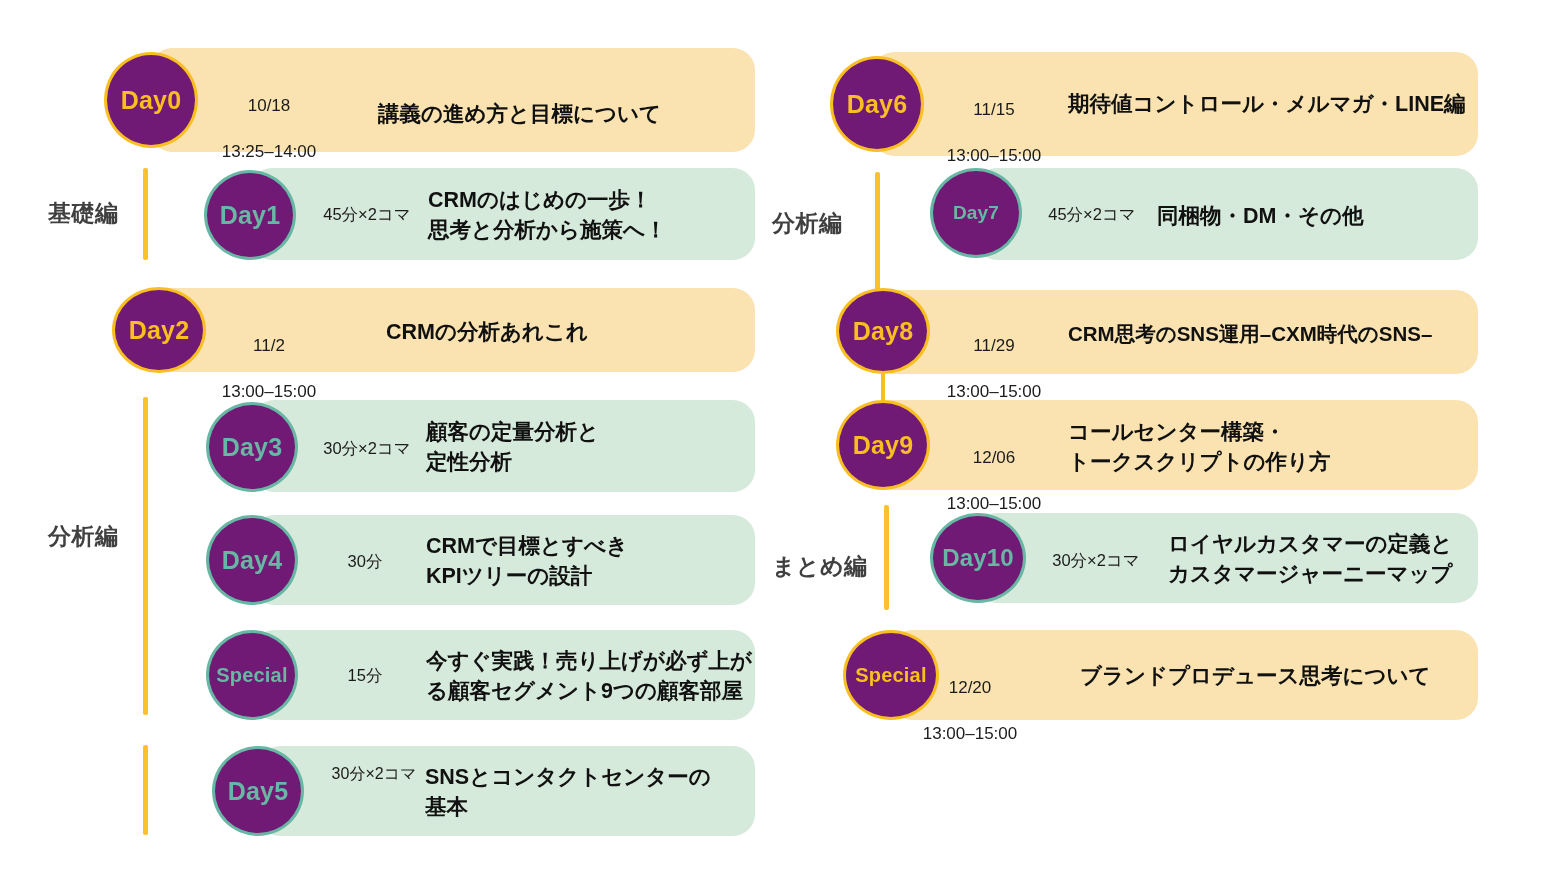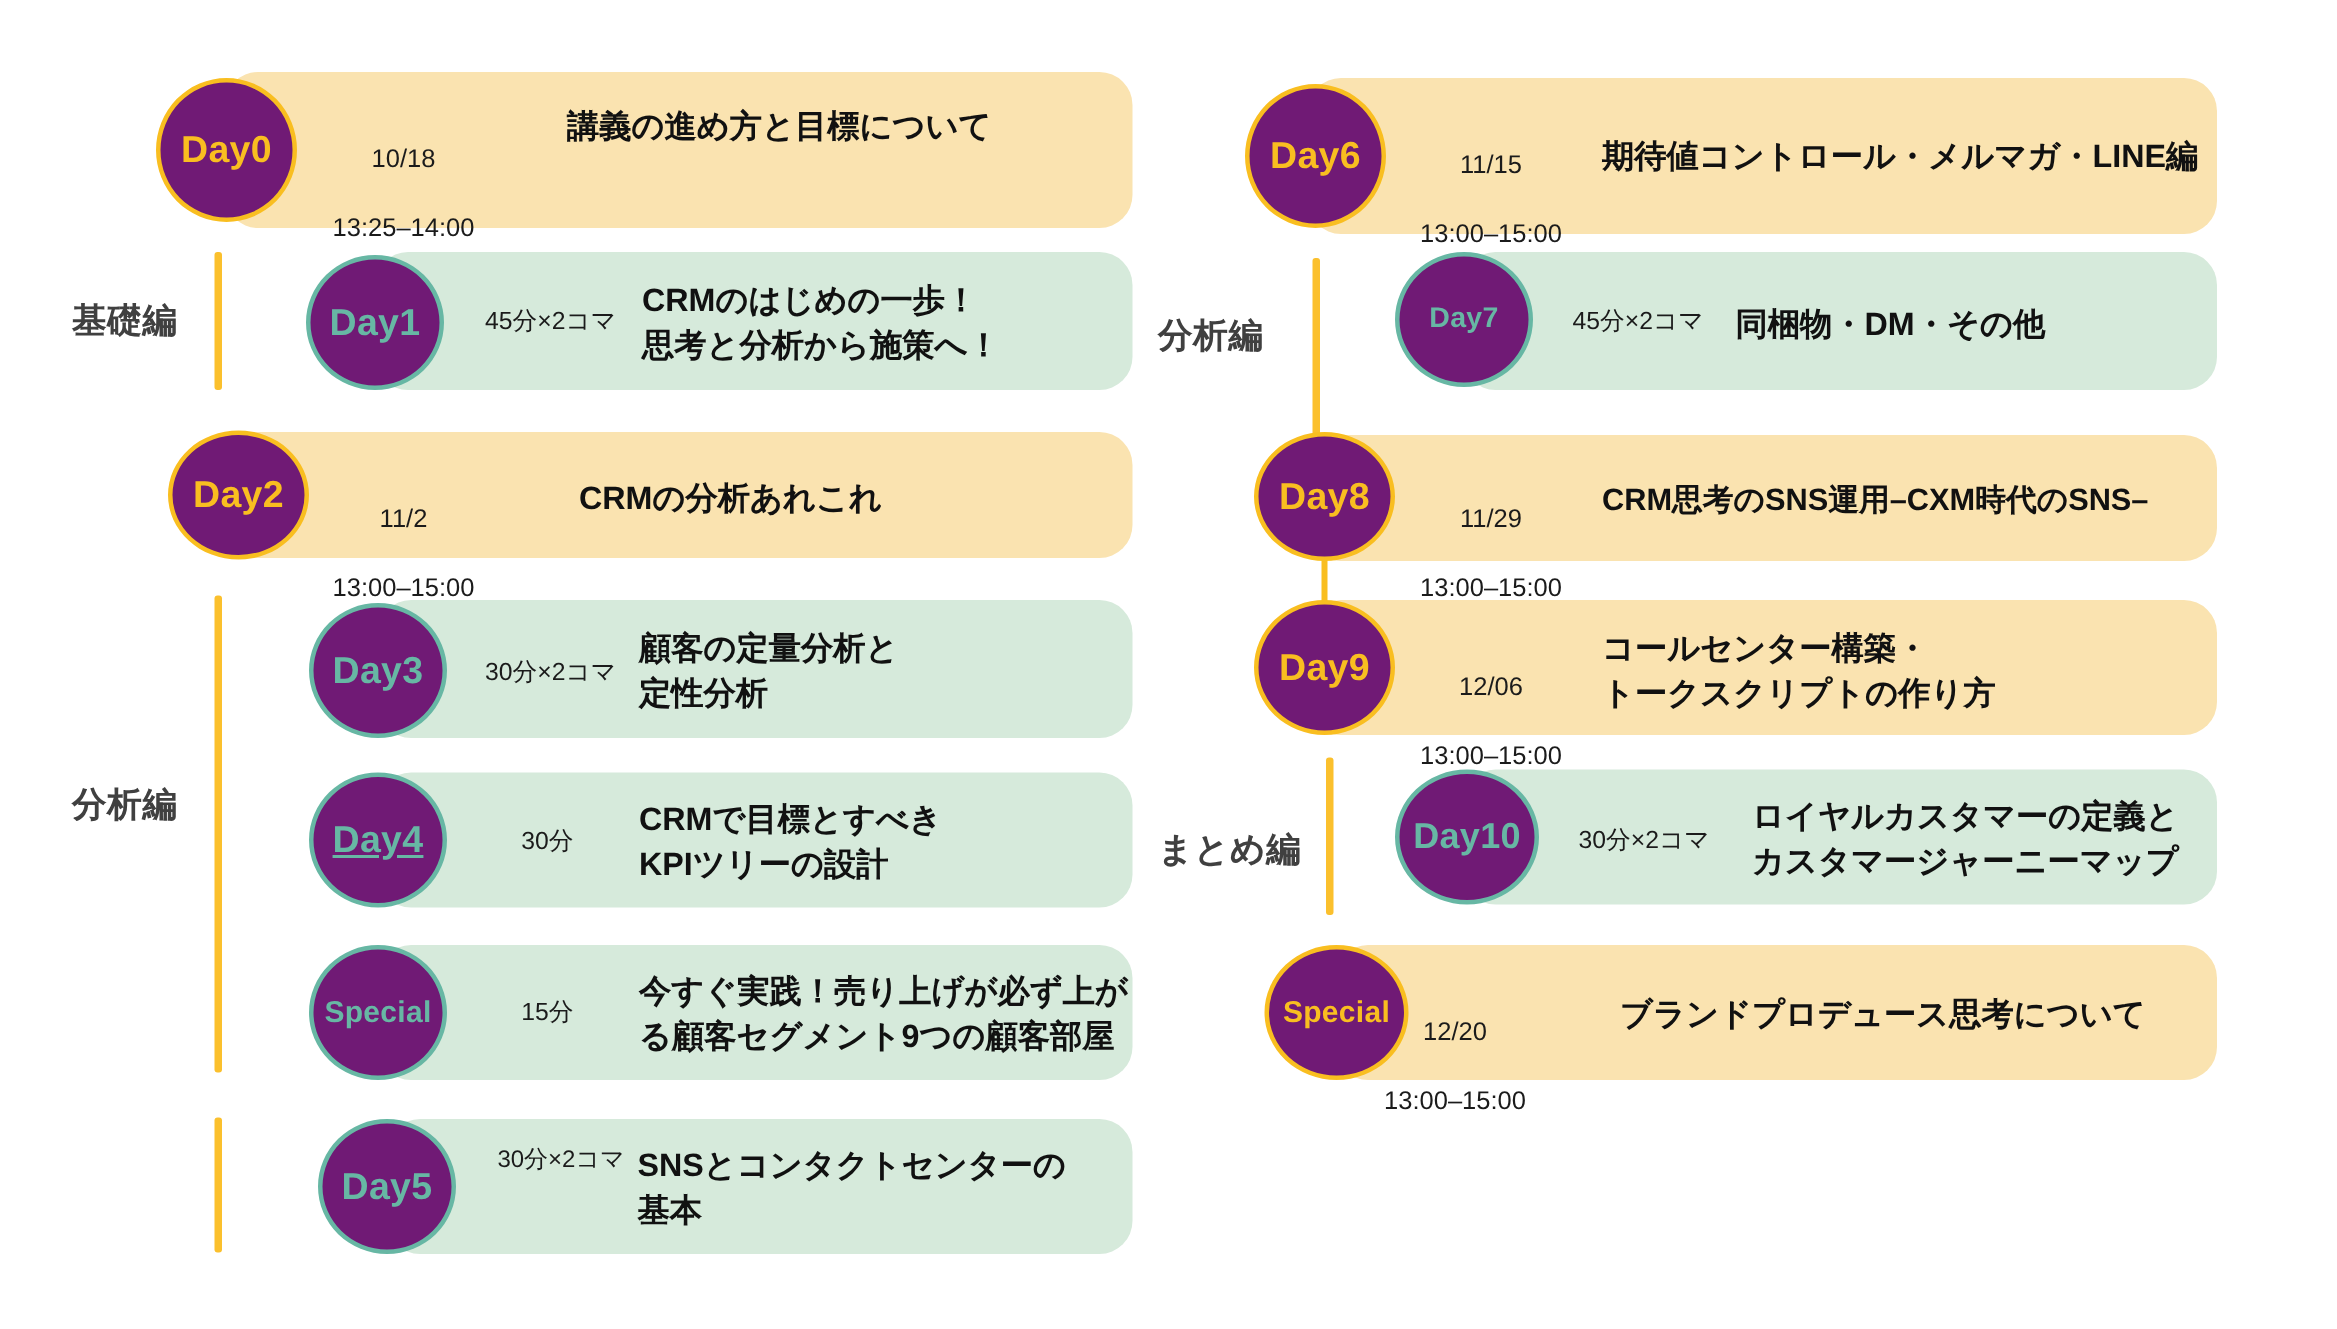--- a/index.html
+++ b/index.html
@@ -104,21 +104,21 @@
 
 <div class="canvas">
 
   <div class="row">
     <div class="bar amber" style="left:150px; top:48px; width:605px; height:104px;"></div>
     <div class="badge amber" style="left:104px; top:52px; width:94px; height:96px; font-size:25px;">Day0</div>
     <div class="meta" style="left:215px; top:72px; width:108px; font-size:17px;">
       <span>10/18</span><br>
       <span>13:25–14:00</span>
     </div>
-    <div class="title" style="left:378px; top:70px; width:370px;">講義の進め方と目標について</div>
+    <div class="title" style="left:378px; top:100px; width:370px;">講義の進め方と目標について</div>
   </div>
 
   <div class="section-rule" style="left:143px; top:168px; height:92px;"></div>
   <div class="section-label" style="left:48px; top:198px;">基礎編</div>
 
   <div class="row">
     <div class="bar green" style="left:250px; top:168px; width:505px; height:92px;"></div>
     <div class="badge green" style="left:204px; top:170px; width:92px; height:90px; font-size:25px;">Day1</div>
     <div class="meta duration" style="left:313px; top:203px; width:108px;">45分×2コマ</div>
     <div class="title" style="left:428px; top:186px; width:330px;">CRMのはじめの一歩！
@@ -142,21 +142,21 @@
   <div class="row">
     <div class="bar green" style="left:252px; top:400px; width:503px; height:92px;"></div>
     <div class="badge green" style="left:206px; top:402px; width:92px; height:90px; font-size:25px;">Day3</div>
     <div class="meta duration" style="left:313px; top:437px; width:108px;">30分×2コマ</div>
     <div class="title" style="left:426px; top:418px; width:330px;">顧客の定量分析と
 定性分析</div>
   </div>
 
   <div class="row">
     <div class="bar green" style="left:252px; top:515px; width:503px; height:90px;"></div>
-    <div class="badge green" style="left:206px; top:515px; width:92px; height:90px; font-size:25px;text-decoration:underline;">Day4</div>
+    <div class="badge green" style="left:206px; top:515px; width:92px; height:90px; font-size:25px;">Day4</div>
     <div class="meta duration" style="left:320px; top:550px; width:90px;">30分</div>
     <div class="title" style="left:426px; top:532px; width:330px;">CRMで目標とすべき
 KPIツリーの設計</div>
   </div>
 
   <div class="row">
     <div class="bar green" style="left:252px; top:630px; width:503px; height:90px;"></div>
     <div class="badge green" style="left:206px; top:630px; width:92px; height:90px; font-size:20px;">Special</div>
     <div class="meta duration" style="left:320px; top:664px; width:90px;">15分</div>
     <div class="title" style="left:426px; top:647px; width:332px;">今すぐ実践！売り上げが必ず上が

